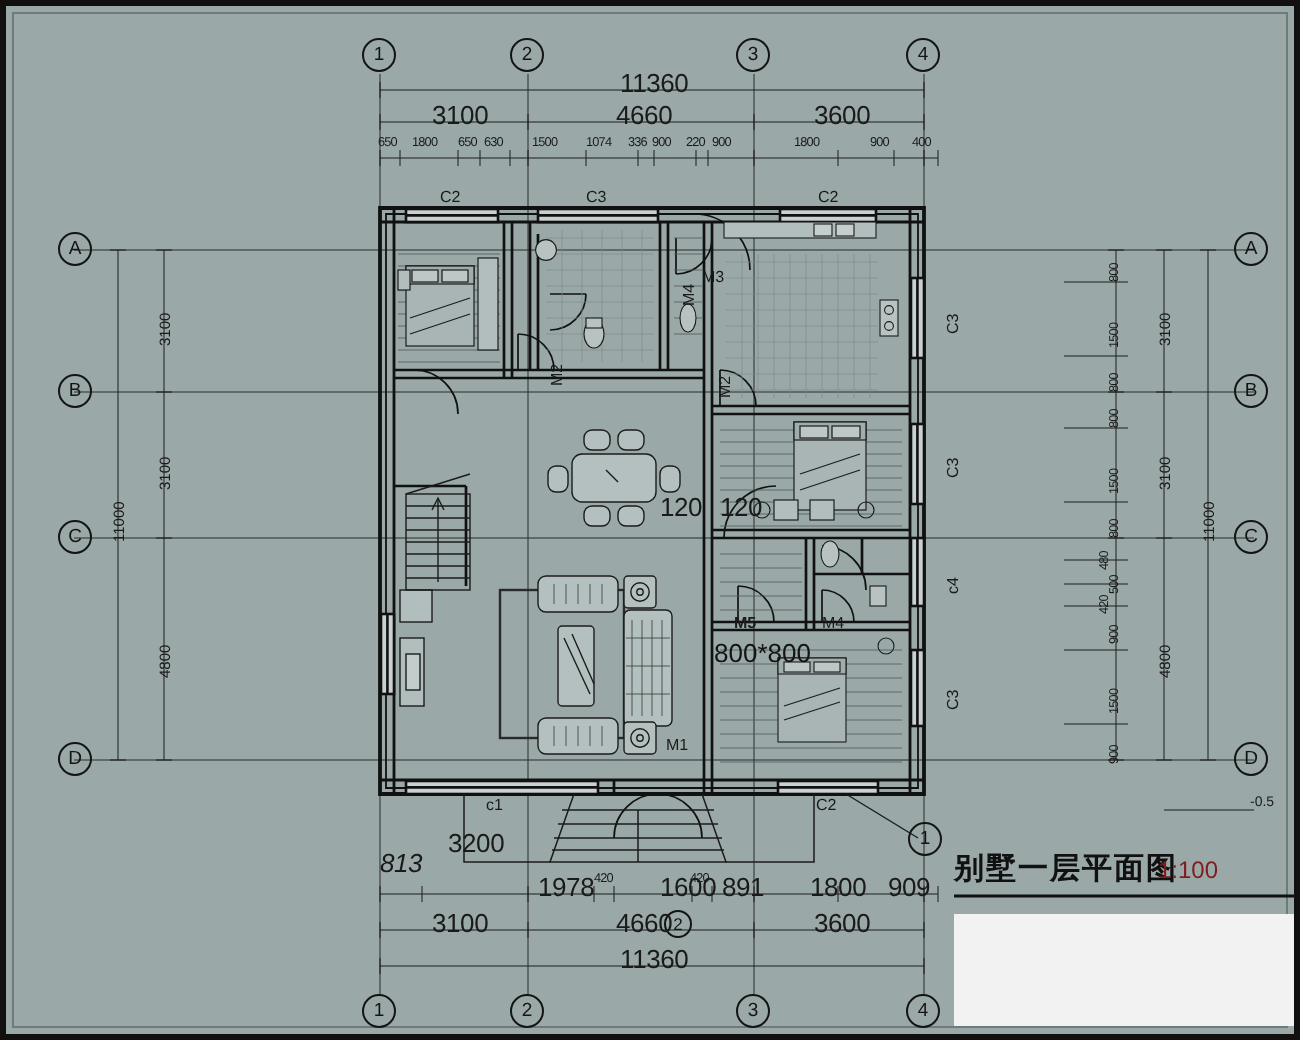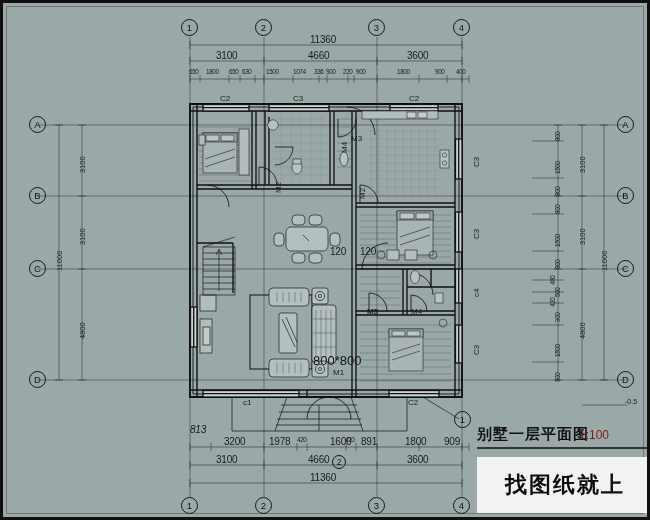--- a/index.html
+++ b/index.html
@@ -16,21 +16,21 @@
     background:#9aa9a8;
   }
   svg.layer{position:absolute;left:0;top:0;width:650px;height:520px;overflow:visible;}
   .txt{
     position:absolute;
     font-family:"Liberation Sans", sans-serif;
     color:#1a1a1a;
     white-space:nowrap;
     line-height:1;
   }
-  .dim{font-size:10px;letter-spacing:-0.2px;}
+  .dim{font-size:13px;letter-spacing:-0.2px;}
   .dim6{font-size:6.4px;letter-spacing:-0.4px;}
   .vdim{font-size:7.5px;transform-origin:0 0;transform:rotate(-90deg);}
   .vdim6{font-size:6.4px;letter-spacing:-0.4px;transform-origin:0 0;transform:rotate(-90deg);}
   .tag{font-size:8px;}
   .vtag{font-size:8px;transform-origin:0 0;transform:rotate(-90deg);}
   .bubble{
     position:absolute;width:17px;height:17px;border-radius:50%;
     border:1.2px solid #141414;background:transparent;
     font-size:9.5px;display:flex;align-items:center;justify-content:center;
     color:#141414;box-sizing:border-box;
@@ -582,21 +582,21 @@
     <div class="txt dim6" style="left:286px;top:62px;">1074</div>
     <div class="txt dim6" style="left:307px;top:62px;">336</div>
     <div class="txt dim6" style="left:319px;top:62px;">900</div>
     <div class="txt dim6" style="left:336px;top:62px;">220</div>
     <div class="txt dim6" style="left:349px;top:62px;">900</div>
     <div class="txt dim6" style="left:390px;top:62px;">1800</div>
     <div class="txt dim6" style="left:428px;top:62px;">900</div>
     <div class="txt dim6" style="left:449px;top:62px;">400</div>
 
     <div class="txt dim" style="left:183px;top:418px;font-style:italic;">813</div>
-    <div class="txt dim" style="left:217px;top:430px;">3200</div>
+    <div class="txt dim" style="left:217px;top:408px;">3200</div>
     <div class="txt dim" style="left:262px;top:430px;">1978</div>
     <div class="txt dim6" style="left:290px;top:430px;">420</div>
     <div class="txt dim" style="left:323px;top:430px;">1600</div>
     <div class="txt dim6" style="left:338px;top:430px;">420</div>
     <div class="txt dim" style="left:354px;top:430px;">891</div>
     <div class="txt dim" style="left:398px;top:430px;">1800</div>
     <div class="txt dim" style="left:437px;top:430px;text-align:right;">909</div>
 
     <div class="txt dim" style="left:209px;top:448px;">3100</div>
     <div class="txt dim" style="left:301px;top:448px;">4660</div>
@@ -639,24 +639,23 @@
     <div class="txt tag" style="left:326px;top:362px;">M1</div>
     <div class="txt vtag" style="left:268px;top:186px;">M2</div>
     <div class="txt tag" style="left:344px;top:128px;">M3</div>
     <div class="txt vtag" style="left:334px;top:146px;">M4</div>
     <div class="txt vtag" style="left:352px;top:192px;">M2</div>
     <div class="txt tag" style="left:360px;top:301px;font-weight:bold;">M5</div>
     <div class="txt tag" style="left:404px;top:301px;">M4</div>
 
     <div class="txt dim" style="left:323px;top:240px;">120</div>
     <div class="txt dim" style="left:353px;top:240px;">120</div>
-    <div class="tilelbl" style="left:306px;top:346px;">800*800</div>
+    <div class="tilelbl" style="left:306px;top:312px;padding-left:44px;">800*800</div>
     <div class="elev" style="left:618px;top:391px;">-0.5</div>
 
     <div class="title" style="left:470px;top:418px;">别墅一层平面图</div>
     <div class="scale" style="left:572px;top:421px;">1:100</div>
 
     <div class="wm" style="left:470px;top:450px;width:176px;height:56px;">
-      <span class="cn">找图纸就上</span>
     </div>
 
   </div>
 </div>
 
 </body></html>

